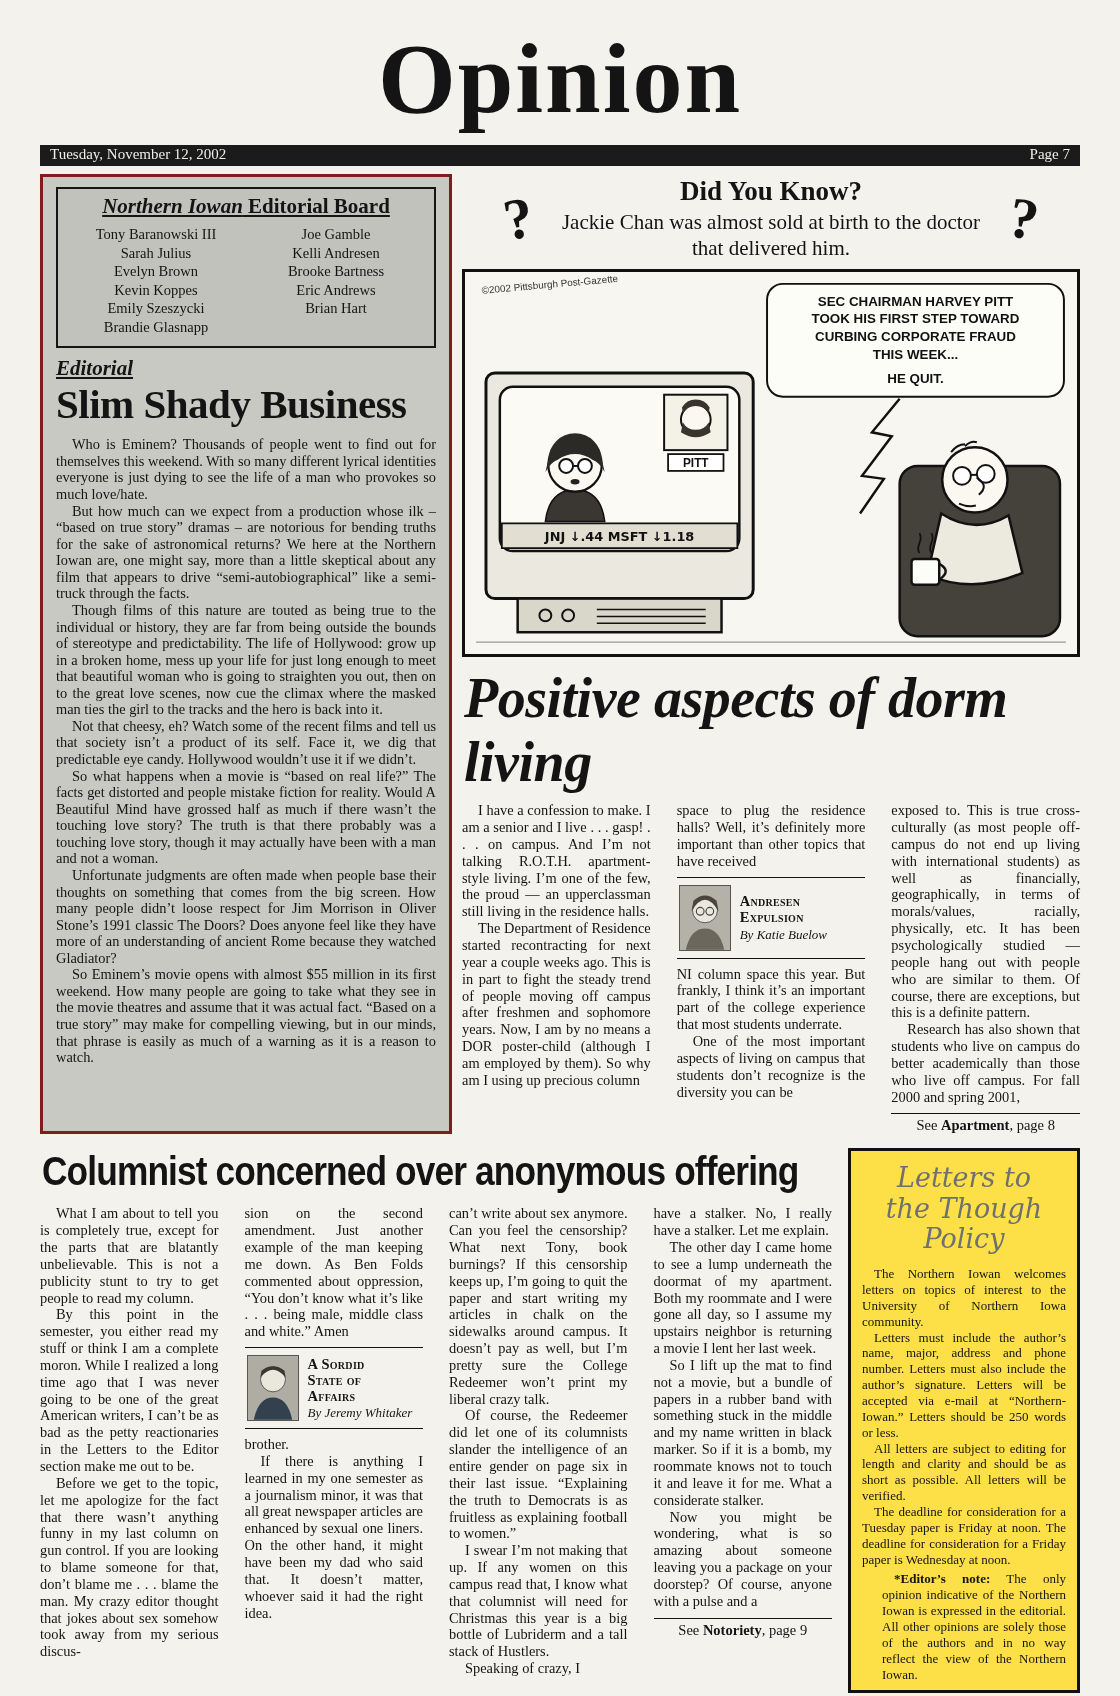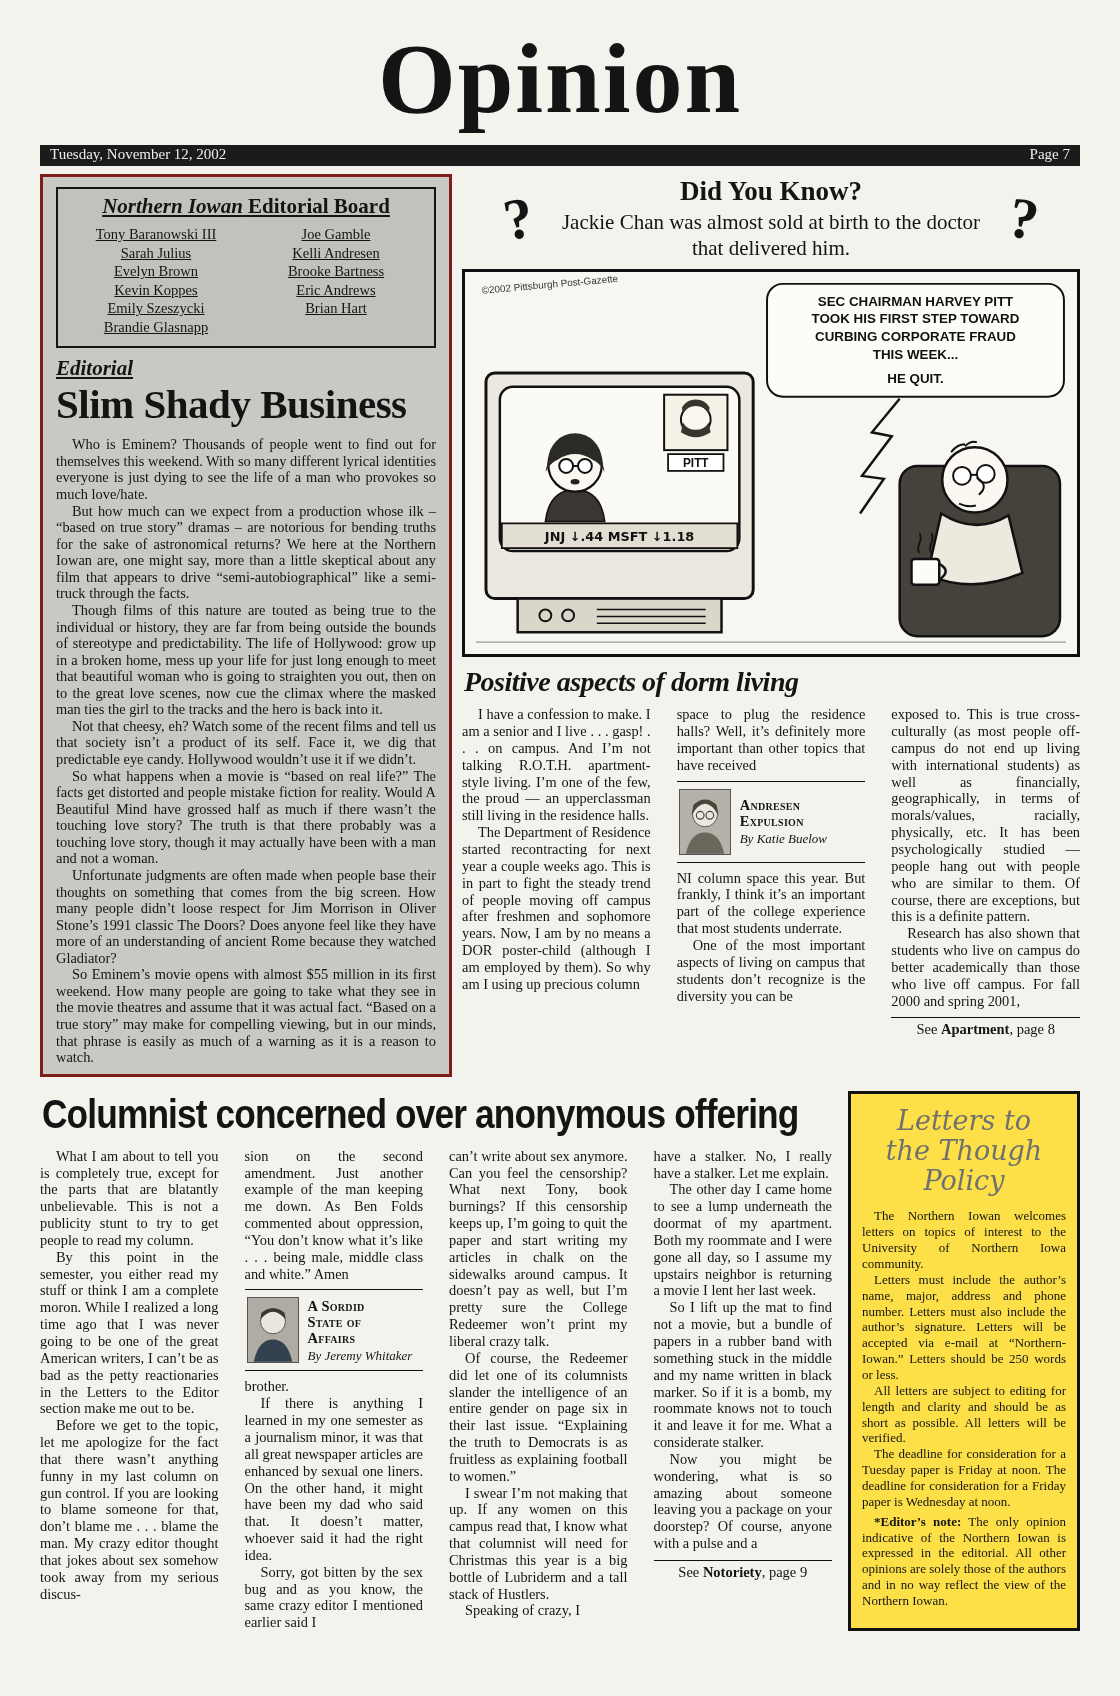--- a/index.html
+++ b/index.html
@@ -32,41 +32,41 @@
   }
   .right-col { flex: 1; display: flex; flex-direction: column; min-width: 0; }
 
   
   .board-box {
     border: 2px solid #151515; background: #c2c2bd;
     padding: 5px 8px 10px; text-align: center; margin-bottom: 8px;
   }
   .board-title { font-size: 21px; font-weight: bold; text-decoration: underline; margin-bottom: 6px; }
   .it { font-style: italic; }
-  .board-cols { display: flex; text-decoration: underline; }
+  .board-cols { display: flex; }
   .board-col { flex: 1; font-size: 14.5px; line-height: 1.28; }
 
   .kicker { font-style: italic; font-weight: bold; font-size: 21px; text-decoration: underline; margin: 8px 0 2px; }
   .ed-headline { font-size: 41px; font-weight: bold; line-height: 1.05; letter-spacing: -0.5px; margin-bottom: 10px; }
   .ed-body p { font-size: 14.4px; line-height: 1.15; text-align: justify; text-indent: 16px; }
 
   
   .dyk { display: flex; align-items: center; justify-content: center; gap: 18px; padding: 2px 0 8px; }
   .dyk-q { font-size: 58px; font-weight: bold; line-height: 1; transform: rotate(-10deg); }
   .dyk-q.right { transform: rotate(10deg); }
   .dyk-center { text-align: center; max-width: 440px; }
   .dyk-title { font-size: 27px; font-weight: bold; margin-bottom: 3px; }
   .dyk-text { font-size: 21px; line-height: 1.22; }
 
   
   .cartoon-box { border: 3px solid #111; background: #f7f6f0; height: 388px; }
   .cartoon-box svg { width: 100%; height: 100%; display: block; }
 
   
-  .dorm-headline { font-size: 28px; font-weight: bold; font-style: italic; letter-spacing: -0.5px; margin: 9px 0 8px 2px; }
+  .dorm-headline { font-size: 56px; font-weight: bold; font-style: italic; letter-spacing: -0.5px; margin: 9px 0 8px 2px; }
   .cols3, .cols4 { display: flex; gap: 26px; }
   .cols3 .col, .cols4 .col { flex: 1; min-width: 0; font-size: 14.4px; line-height: 1.17; text-align: justify; }
   .col p { text-indent: 16px; }
   .col p.ni { text-indent: 0; }
 
   
   .byline {
     display: flex; gap: 9px; align-items: center;
     border-top: 1.5px solid #111; border-bottom: 1.5px solid #111;
     padding: 7px 2px; margin: 7px 0;
@@ -91,21 +91,21 @@
   .letters-box {
     flex: 0 0 232px; width: 232px;
     border: 3px solid #111; background: #fde047; padding: 8px 11px;
   }
   .letters-title {
     text-align: center; font-style: italic; color: #707070;
     font-size: 27px; line-height: 1.12; margin: 4px 0 12px;
     font-family: "DejaVu Serif", serif;
   }
   .letters-box p { font-size: 13px; line-height: 1.22; text-align: justify; text-indent: 12px; }
-  .letters-note { margin-top: 4px; }
+  .letters-note { margin-top: 4px; margin-left: 20px; }
 </style>
 </head>
 <body>
 
 <div class="page">
 
   <div class="masthead">Opinion</div>
 
   <div class="datebar">
     <span>Tuesday, November 12, 2002</span>
@@ -301,21 +301,20 @@
               <div class="byline-title">
                 <span>A Sordid</span><br>
                 <span>State of</span><br>
                 <span>Affairs</span>
               </div>
               <div class="byline-author">By Jeremy Whitaker</div>
             </div>
           </div>
           <p class="ni">brother.</p>
           <p>If there is anything I learned in my one semester as a journalism minor, it was that all great newspaper articles are enhanced by sexual one liners. On the other hand, it might have been my dad who said that. It doesn’t matter, whoever said it had the right idea.</p>
-          <p>Sorry, got bitten by the sex bug and as you know, the same crazy editor I mentioned earlier said I</p>
         </div>
         <div class="col">
           <p class="ni">can’t write about sex anymore. Can you feel the censorship? What next Tony, book burnings? If this censorship keeps up, I’m going to quit the paper and start writing my articles in chalk on the sidewalks around campus. It doesn’t pay as well, but I’m pretty sure the College Redeemer won’t print my liberal crazy talk.</p>
           <p>Of course, the Redeemer did let one of its columnists slander the intelligence of an entire gender on page six in their last issue. “Explaining the truth to Democrats is as fruitless as explaining football to women.”</p>
           <p>I swear I’m not making that up. If any women on this campus read that, I know what that columnist will need for Christmas this year is a big bottle of Lubriderm and a tall stack of Hustlers.</p>
           <p>Speaking of crazy, I</p>
         </div>
         <div class="col">
           <p class="ni">have a stalker. No, I really have a stalker. Let me explain.</p>
           <p>The other day I came home to see a lump underneath the doormat of my apartment. Both my roommate and I were gone all day, so I assume my upstairs neighbor is returning a movie I lent her last week.</p>

